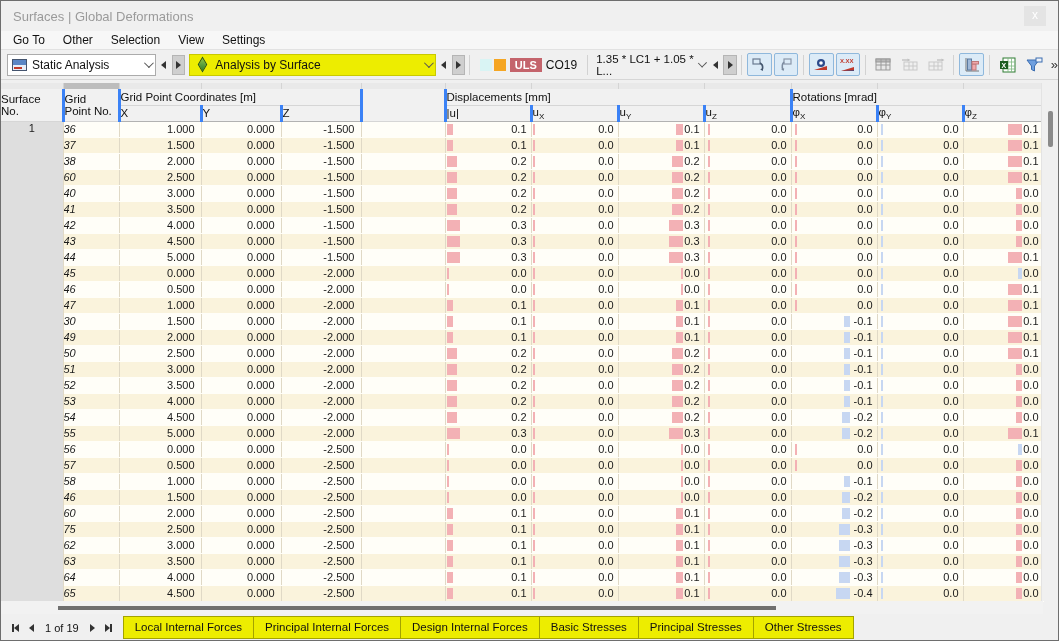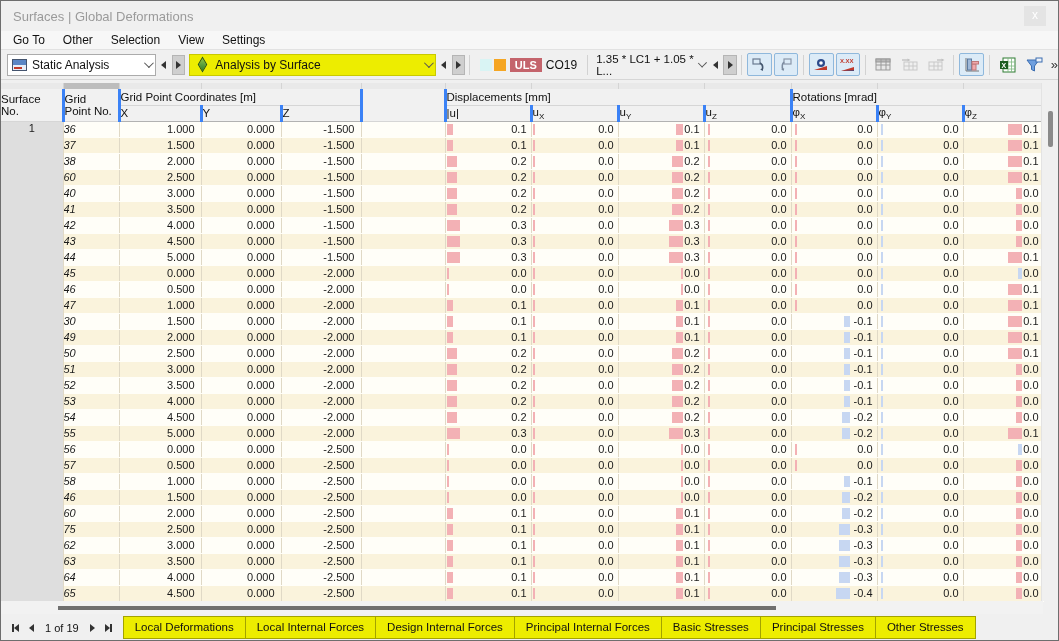--- a/index.html
+++ b/index.html
@@ -724,24 +724,23 @@
       <div id="pager-label">1 of 19</div>
       <div class="pbtn">
           <span class="tri-r"></span>
         </div>
       <div class="pbtn">
           <span class="tri-r"></span>
           <span class="pbar"></span>
         </div>
     </div>
     <div id="tabs">
-        <div class="tab">Local Deformations</div>
         <div class="tab">Local Internal Forces</div>
+        <div class="tab">Principal Internal Forces</div>
         <div class="tab">Design Internal Forces</div>
-        <div class="tab">Principal Internal Forces</div>
         <div class="tab">Basic Stresses</div>
         <div class="tab">Principal Stresses</div>
         <div class="tab">Other Stresses</div>
       </div>
 
   </div>
 
 </div>
 
 </body></html>

